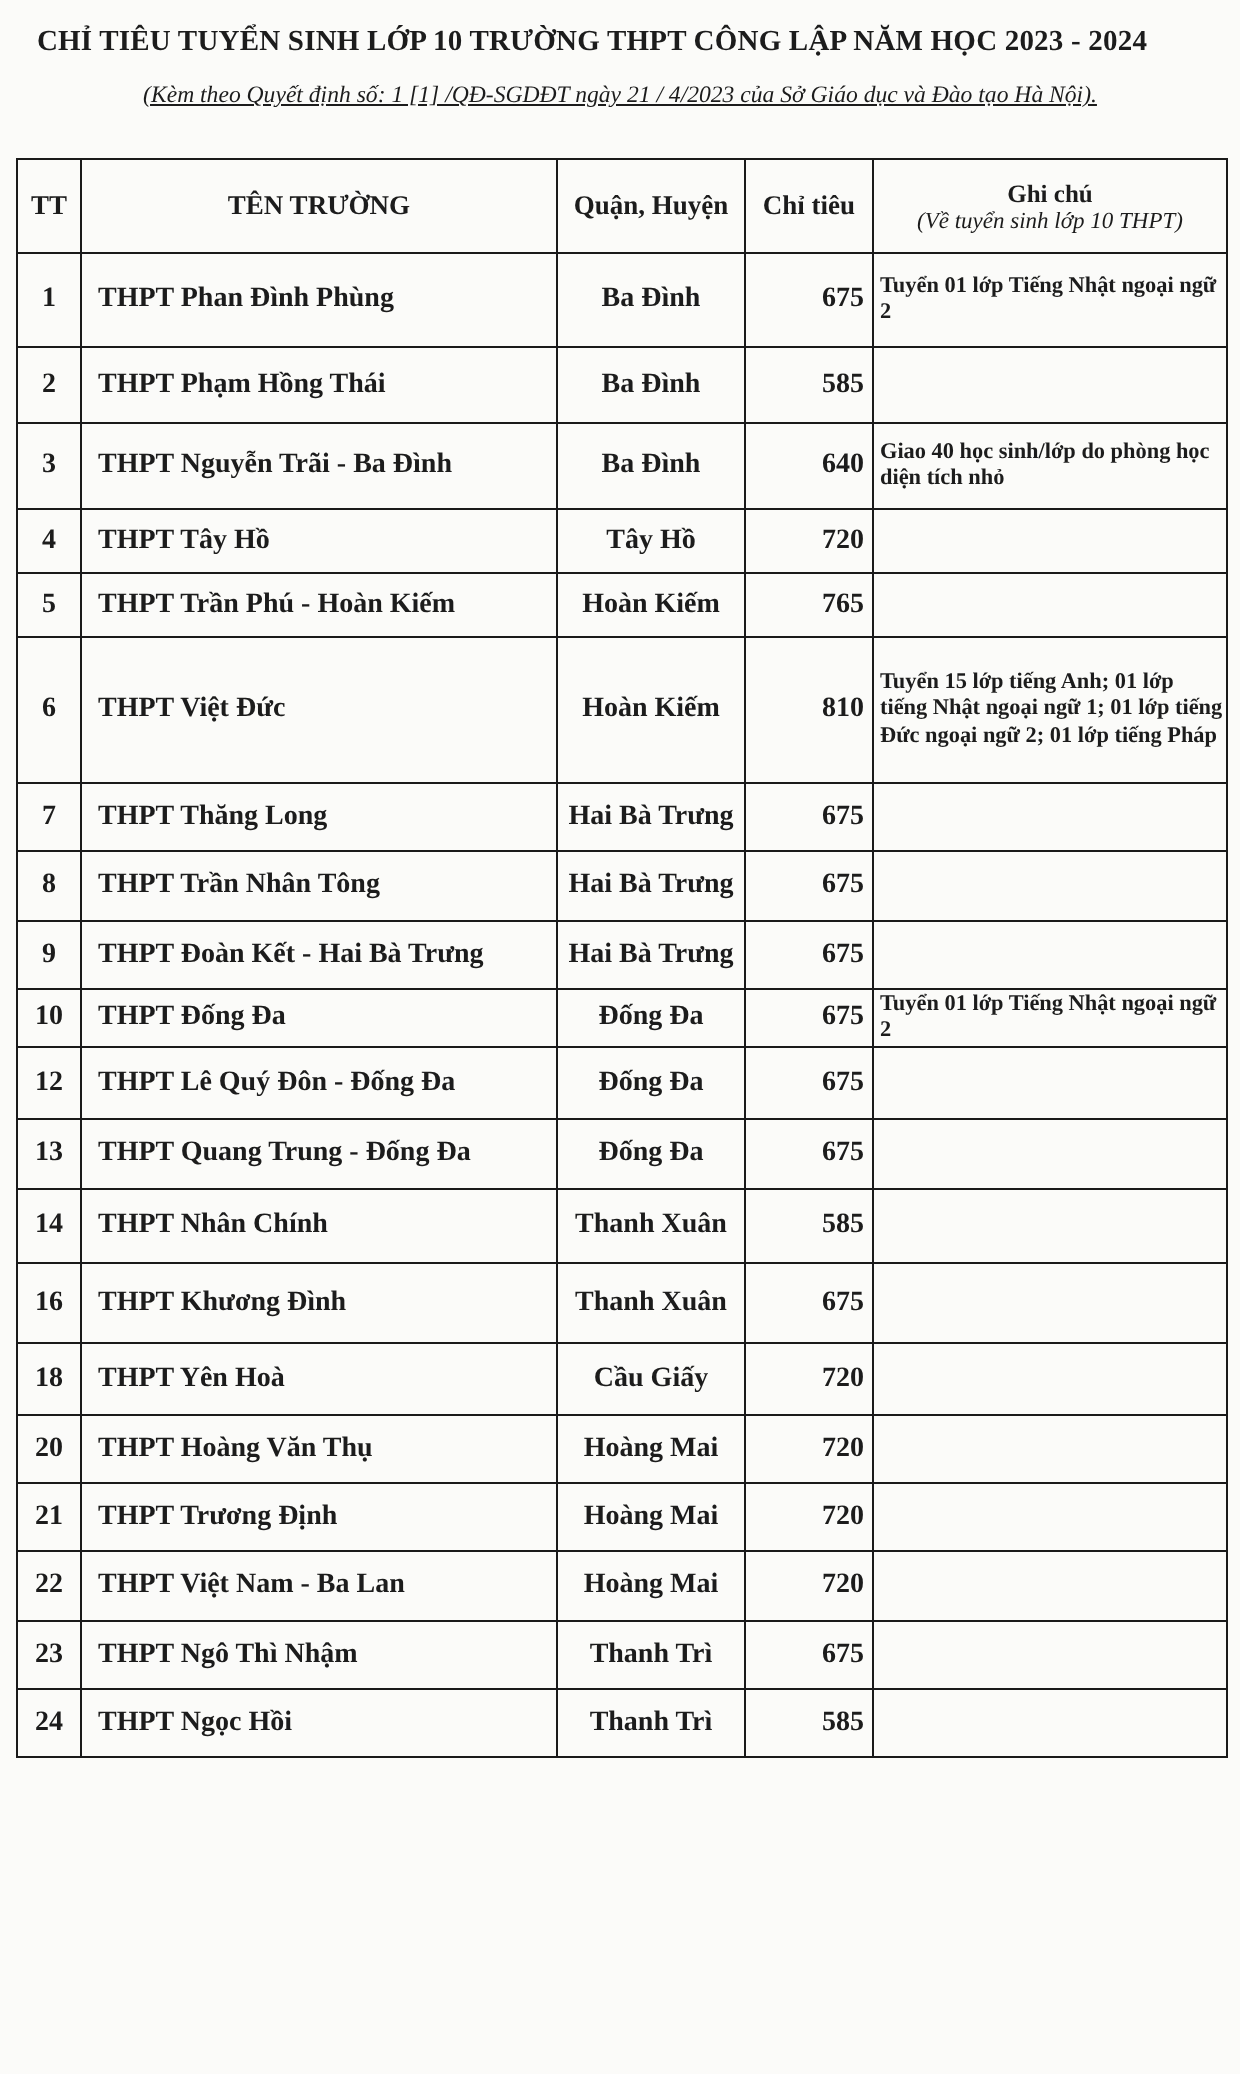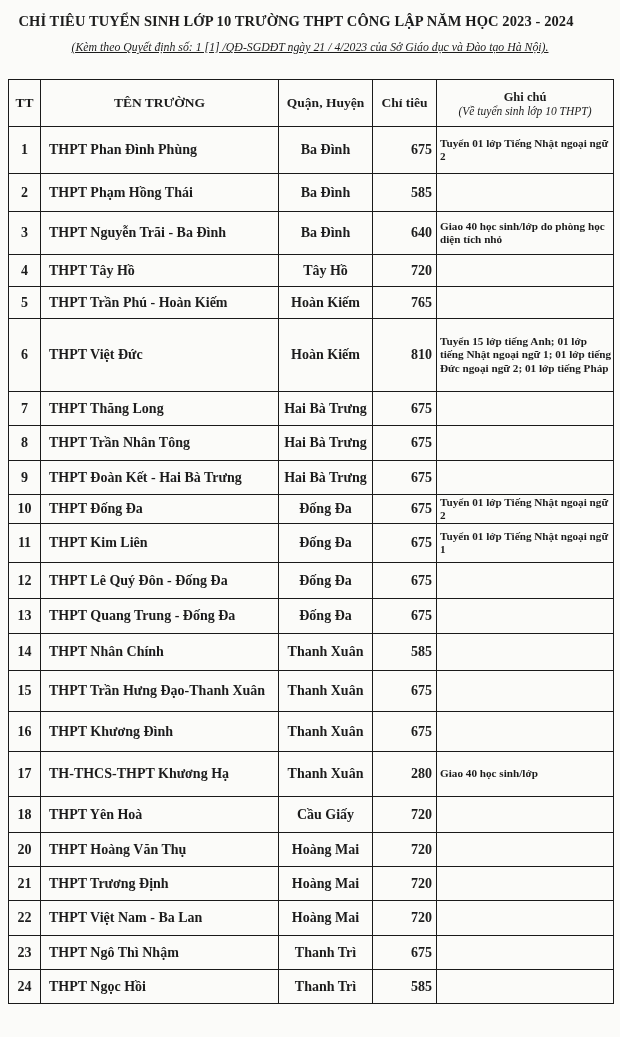--- a/index.html
+++ b/index.html
@@ -136,27 +136,20 @@
           <td class="quota">675</td>
           <td class="note"></td>
         </tr>
         <tr style="height: 29px;">
           <td class="tt">10</td>
           <td class="name">THPT Đống Đa</td>
           <td class="district">Đống Đa</td>
           <td class="quota">675</td>
           <td class="note">Tuyển 01 lớp Tiếng Nhật ngoại ngữ 2</td>
         </tr>
-        <tr style="height: 39px;">
-          <td class="tt">11</td>
-          <td class="name">THPT Kim Liên</td>
-          <td class="district">Đống Đa</td>
-          <td class="quota">675</td>
-          <td class="note">Tuyển 01 lớp Tiếng Nhật ngoại ngữ 1</td>
-        </tr>
         <tr style="height: 36px;">
           <td class="tt">12</td>
           <td class="name">THPT Lê Quý Đôn - Đống Đa</td>
           <td class="district">Đống Đa</td>
           <td class="quota">675</td>
           <td class="note"></td>
         </tr>
         <tr style="height: 35px;">
           <td class="tt">13</td>
           <td class="name">THPT Quang Trung - Đống Đa</td>
@@ -164,40 +157,26 @@
           <td class="quota">675</td>
           <td class="note"></td>
         </tr>
         <tr style="height: 37px;">
           <td class="tt">14</td>
           <td class="name">THPT Nhân Chính</td>
           <td class="district">Thanh Xuân</td>
           <td class="quota">585</td>
           <td class="note"></td>
         </tr>
-        <tr style="height: 41px;">
-          <td class="tt">15</td>
-          <td class="name">THPT Trần Hưng Đạo-Thanh Xuân</td>
-          <td class="district">Thanh Xuân</td>
-          <td class="quota">675</td>
-          <td class="note"></td>
-        </tr>
         <tr style="height: 40px;">
           <td class="tt">16</td>
           <td class="name">THPT Khương Đình</td>
           <td class="district">Thanh Xuân</td>
           <td class="quota">675</td>
           <td class="note"></td>
-        </tr>
-        <tr style="height: 45px;">
-          <td class="tt">17</td>
-          <td class="name">TH-THCS-THPT Khương Hạ</td>
-          <td class="district">Thanh Xuân</td>
-          <td class="quota">280</td>
-          <td class="note">Giao 40 học sinh/lớp</td>
         </tr>
         <tr style="height: 36px;">
           <td class="tt">18</td>
           <td class="name">THPT Yên Hoà</td>
           <td class="district">Cầu Giấy</td>
           <td class="quota">720</td>
           <td class="note"></td>
         </tr>
         <tr style="height: 34px; margin-left: 28px;">
           <td class="tt">20</td>

